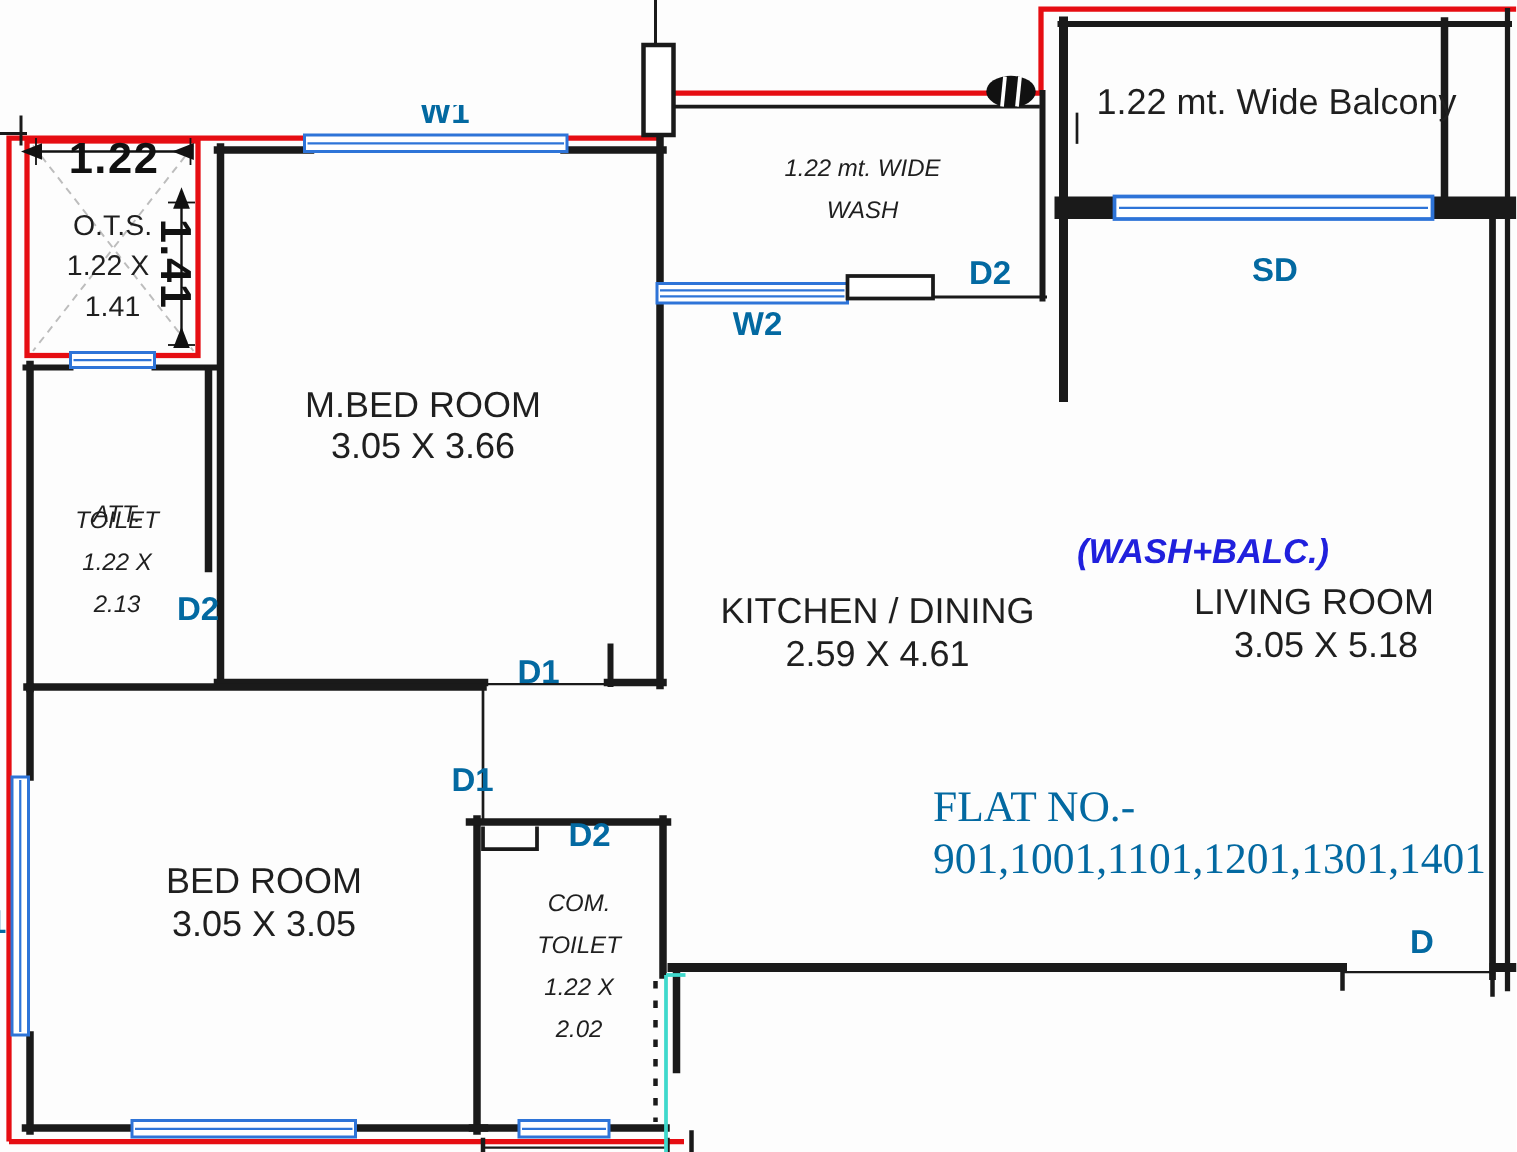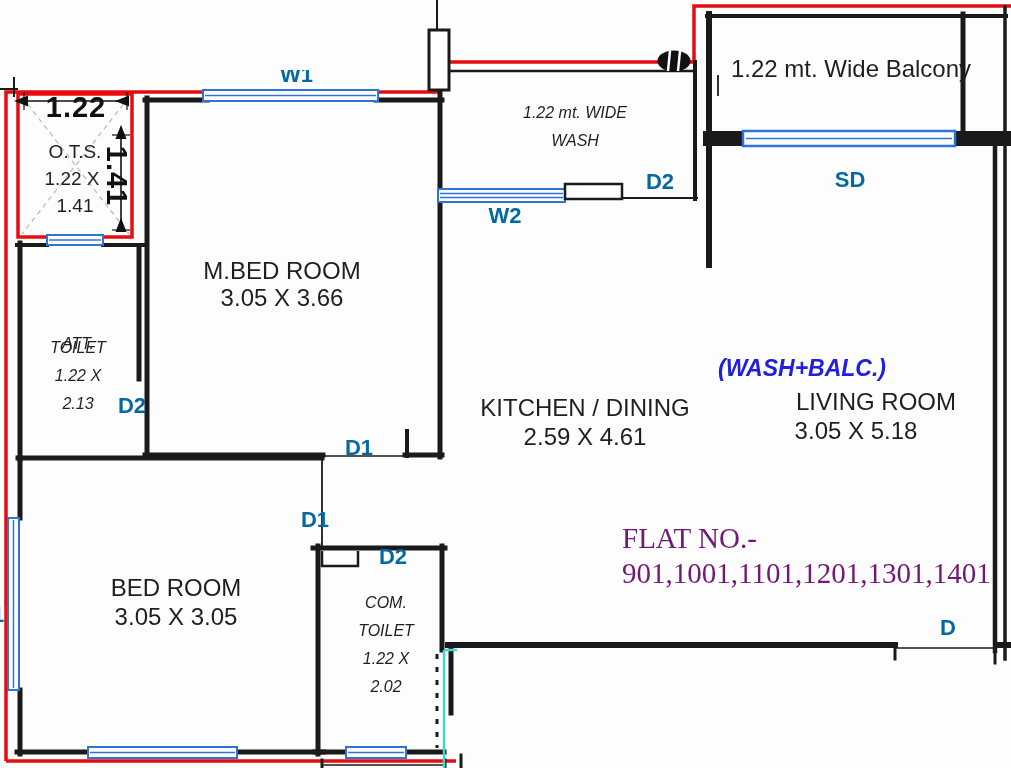--- a/index.html
+++ b/index.html
@@ -8,21 +8,21 @@
   .plan svg{position:absolute;left:0;top:0;}
   .lbl{position:absolute;transform:translate(-50%,-50%);white-space:nowrap;
        color:#1f1f1f;line-height:1;}
   .room{font-size:24px;}
   .small{font-size:16px;font-style:italic;}
   .tiny{font-size:19px;}
   .marker{color:#0369a1;font-weight:700;font-size:22px;}
   .dim-big{font-weight:800;font-size:29px;color:#111;letter-spacing:1px;}
   .rot90{transform:translate(-50%,-50%) rotate(90deg);}
   .carpet{color:#2020dd;font-size:23px;font-weight:600;}
-  .flat{position:absolute;left:622px;top:521px;color:#701a75;
+  .flat{position:absolute;left:622px;top:521px;color:#0369a1;
         font-family:"Liberation Serif",serif;font-size:29px;line-height:35px;}
   .cliptop{position:absolute;overflow:hidden;height:18px;}
   .cliptop span{display:block;margin-top:-8px;}
   .clipleft{position:absolute;overflow:hidden;width:12px;height:26px;}
   .clipleft span{display:block;margin-left:-8px;}
 </style>
 </head>
 <body>
 
 <div class="plan">
@@ -184,21 +184,21 @@
 
 <div class="lbl small" style="left:386px;top:603px;">COM.</div>
 <div class="lbl small" style="left:386px;top:631px;">TOILET</div>
 <div class="lbl small" style="left:386px;top:659px;">1.22 X</div>
 <div class="lbl small" style="left:386px;top:687px;">2.02</div>
 
 <div class="lbl room" style="left:585px;top:408px;">KITCHEN / DINING</div>
 <div class="lbl room" style="left:585px;top:437px;">2.59 X 4.61</div>
 
 <div class="lbl room" style="left:864px;top:402px;margin-left:12px;">LIVING ROOM</div>
-<div class="lbl room" style="left:856px;top:431px;">3.05 X 5.18</div>
+<div class="lbl room" style="left:884px;top:431px;">3.05 X 5.18</div>
 
 <div class="lbl small" style="left:575px;top:113px;">1.22 mt. WIDE</div>
 <div class="lbl small" style="left:575px;top:141px;">WASH</div>
 
 <div class="lbl room" style="left:851px;top:69px;">1.22 mt. Wide Balcony</div>
 
 <div class="lbl carpet" style="left:802px;top:368px;font-style:italic;">(WASH+BALC.)</div>
 
 <div class="flat">
   <div>FLAT NO.-</div>

